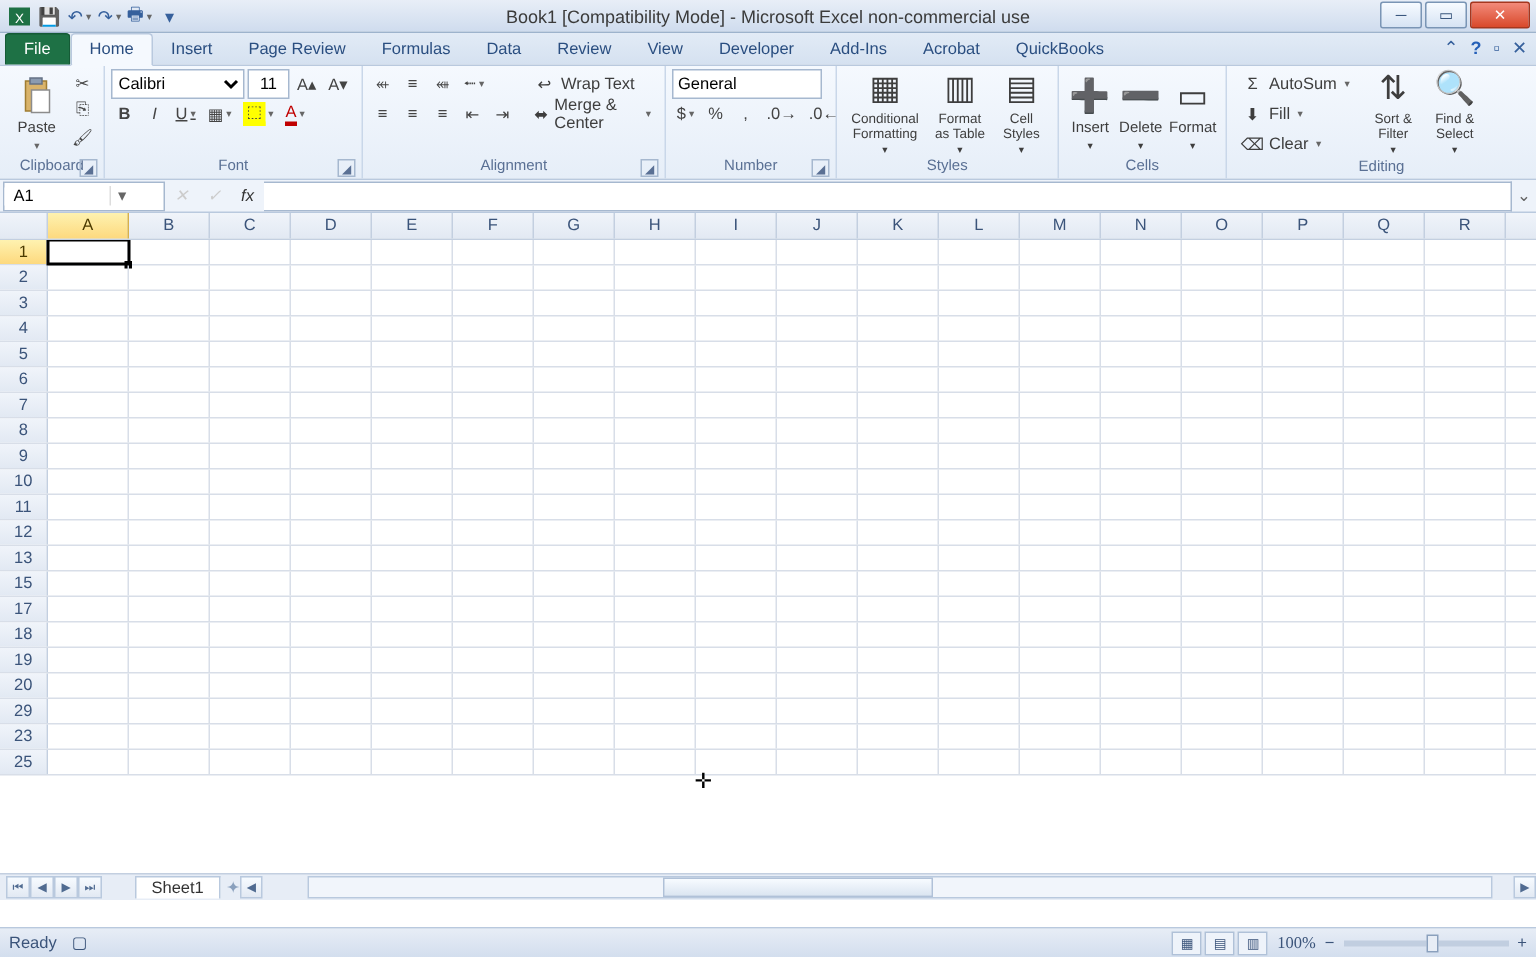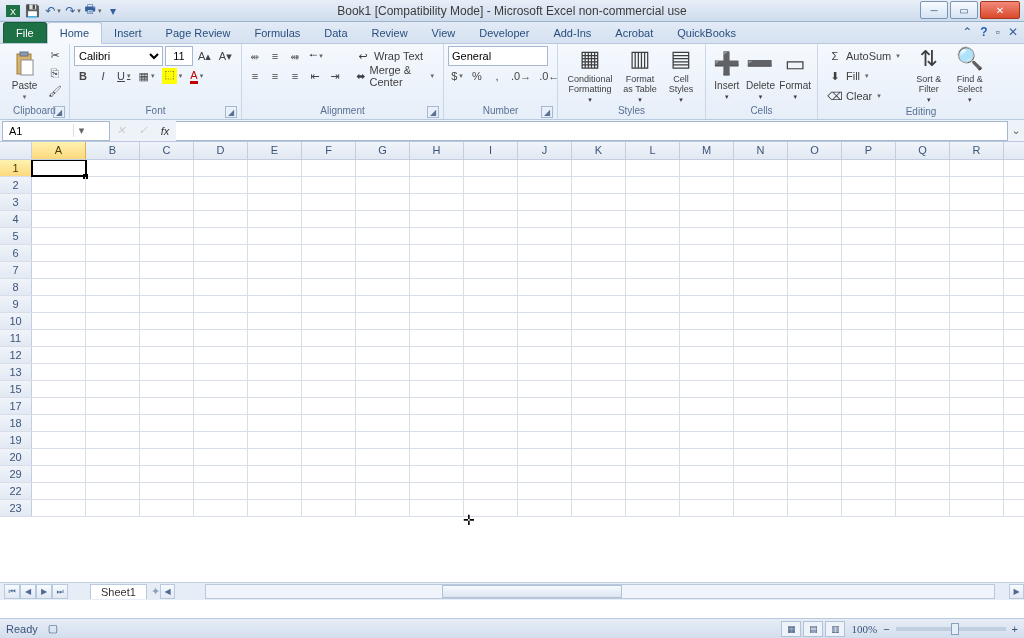--- a/index.html
+++ b/index.html
@@ -731,42 +731,42 @@
         <div class="cell"></div>
         <div class="cell"></div>
         <div class="cell"></div>
         <div class="cell"></div>
         <div class="cell"></div>
         <div class="cell"></div>
         <div class="cell"></div>
         <div class="cell"></div>
       </div>
       <div class="row">
-        <div class="rowh">22</div>
-        <div class="cell"></div>
-        <div class="cell"></div>
-        <div class="cell"></div>
-        <div class="cell"></div>
-        <div class="cell"></div>
-        <div class="cell"></div>
-        <div class="cell"></div>
-        <div class="cell"></div>
-        <div class="cell"></div>
-        <div class="cell"></div>
-        <div class="cell"></div>
-        <div class="cell"></div>
-        <div class="cell"></div>
-        <div class="cell"></div>
-        <div class="cell"></div>
-        <div class="cell"></div>
-        <div class="cell"></div>
-        <div class="cell"></div>
-      </div>
-      <div class="row">
         <div class="rowh">23</div>
+        <div class="cell"></div>
+        <div class="cell"></div>
+        <div class="cell"></div>
+        <div class="cell"></div>
+        <div class="cell"></div>
+        <div class="cell"></div>
+        <div class="cell"></div>
+        <div class="cell"></div>
+        <div class="cell"></div>
+        <div class="cell"></div>
+        <div class="cell"></div>
+        <div class="cell"></div>
+        <div class="cell"></div>
+        <div class="cell"></div>
+        <div class="cell"></div>
+        <div class="cell"></div>
+        <div class="cell"></div>
+        <div class="cell"></div>
+      </div>
+      <div class="row">
+        <div class="rowh">25</div>
         <div class="cell"></div>
         <div class="cell"></div>
         <div class="cell"></div>
         <div class="cell"></div>
         <div class="cell"></div>
         <div class="cell"></div>
         <div class="cell"></div>
         <div class="cell"></div>
         <div class="cell"></div>
         <div class="cell"></div>

